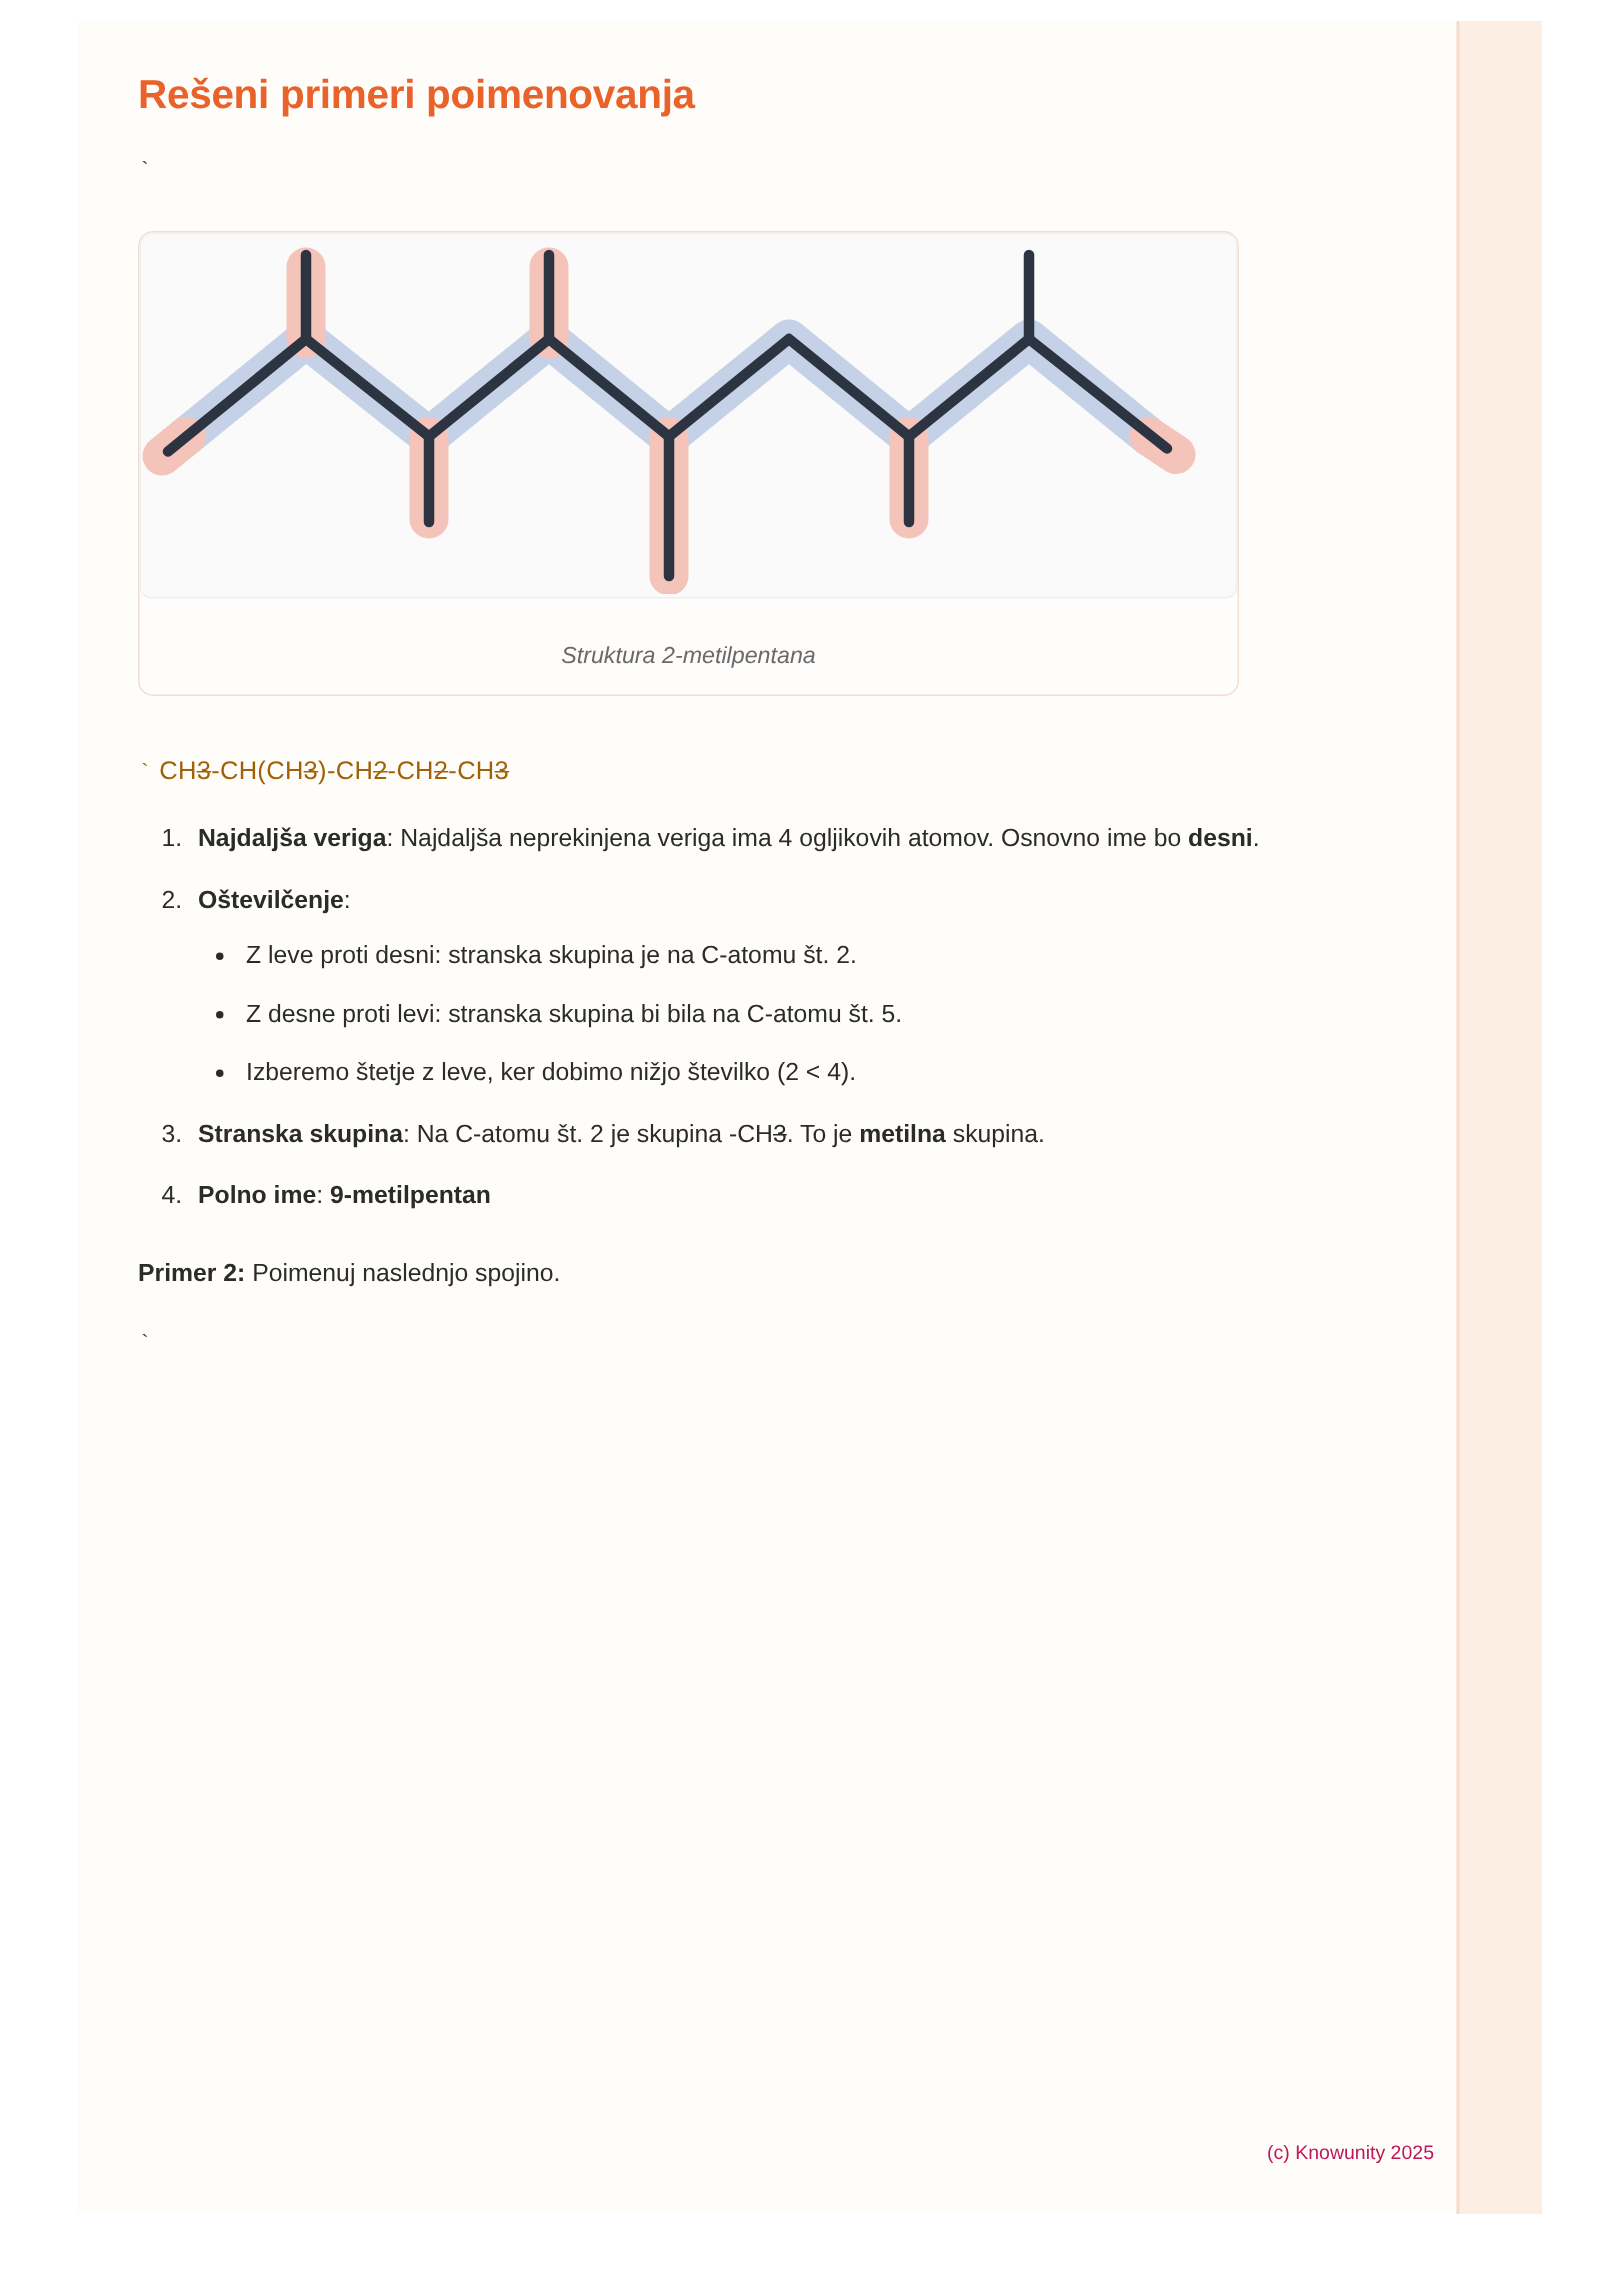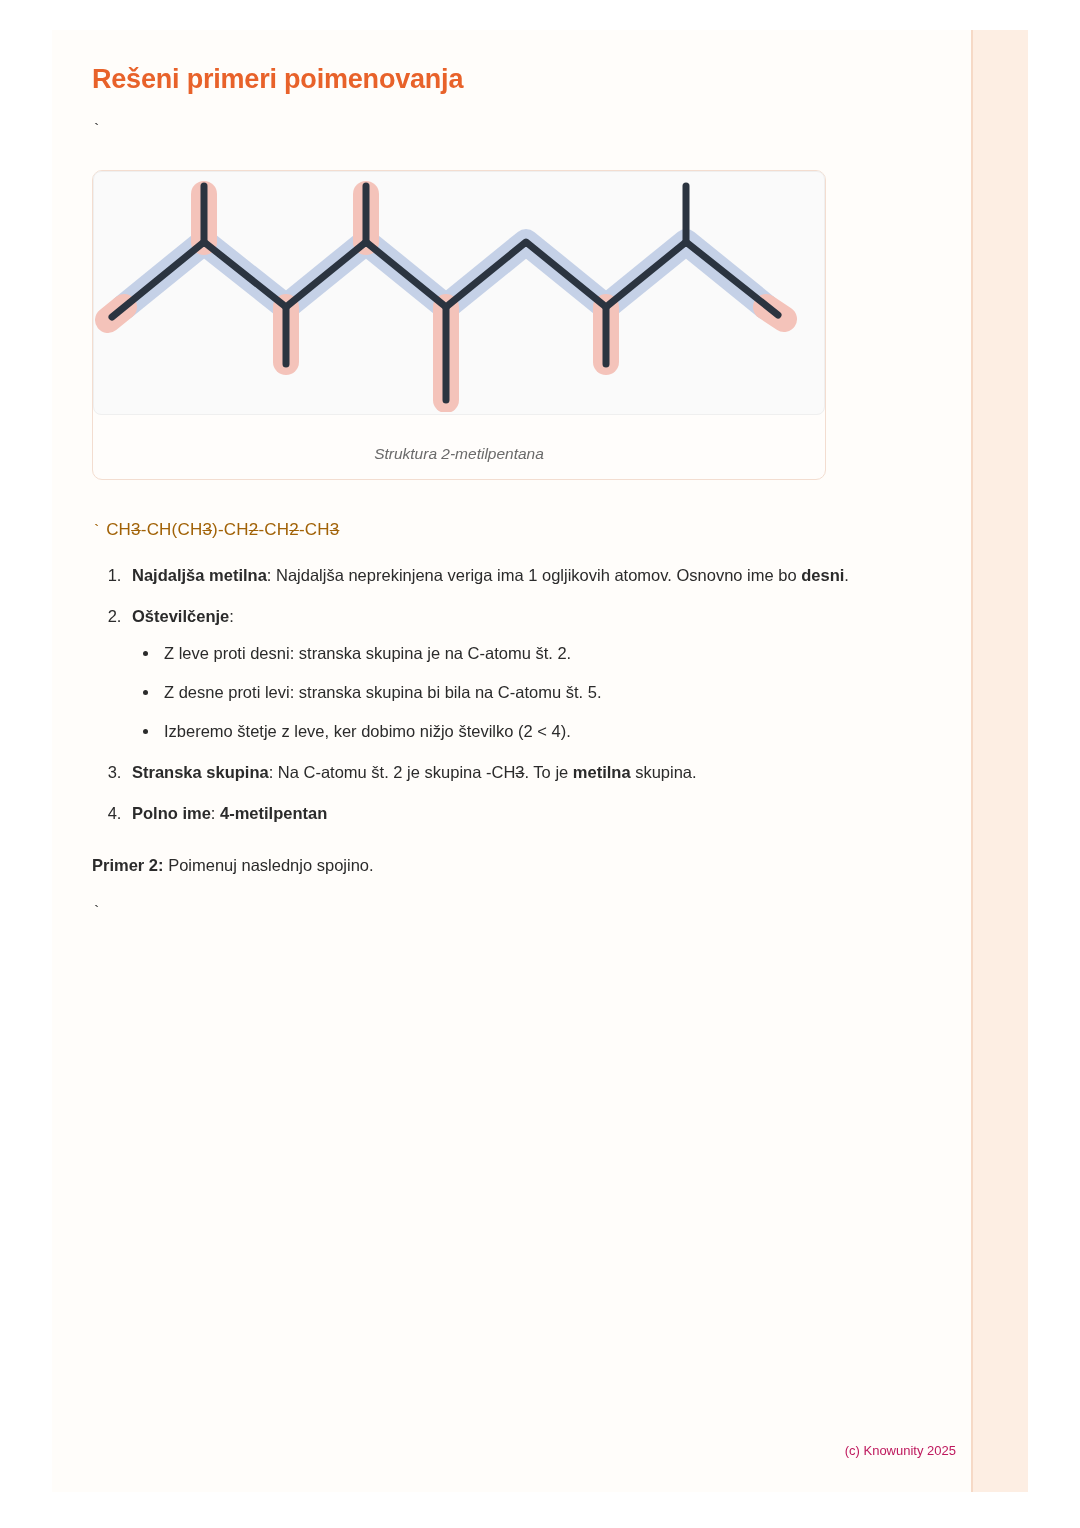--- a/index.html
+++ b/index.html
@@ -19,21 +19,21 @@
     width: 1080px;
     height: 1528px;
     background: #ffffff;
     overflow: hidden;
   }
 
   
   .sheet {
     position: absolute;
     left: 52px;
-    top: 30px;
+    top: 14px;
     width: 976px;
     height: 1462px;
     background: #fffdfa;
     box-sizing: border-box;
   }
   .margin-strip {
     position: absolute;
     right: 0;
     top: 0;
     width: 55px;
@@ -198,35 +198,35 @@
         <div class="figure-caption">Struktura 2-metilpentana</div>
       </div>
 
       <p class="formula">
         <span class="tick">`</span>
         <span>CH<span class="strike">3</span>-CH(CH<span class="strike">3</span>)-CH<span class="strike">2</span>-CH<span class="strike">2</span>-CH<span class="strike">3</span></span>
       </p>
 
       <ol class="steps">
         <li>
-          <b>Najdaljša metilna</b><span>: Najdaljša neprekinjena veriga ima 1 ogljikovih atomov. Osnovno ime bo </span><b>desni</b><span>.</span>
+          <b>Najdaljša veriga</b><span>: Najdaljša neprekinjena veriga ima 4 ogljikovih atomov. Osnovno ime bo </span><b>desni</b><span>.</span>
         </li>
         <li>
           <b>Oštevilčenje</b><span>:</span>
           <ul class="sub">
             <li>Z leve proti desni: stranska skupina je na C-atomu št. 2.</li>
             <li>Z desne proti levi: stranska skupina bi bila na C-atomu št. 5.</li>
             <li>Izberemo štetje z leve, ker dobimo nižjo številko (2 &lt; 4).</li>
           </ul>
         </li>
         <li>
           <b>Stranska skupina</b><span>: Na C-atomu št. 2 je skupina -CH</span><span class="strike">3</span><span>. To je </span><b>metilna</b><span> skupina.</span>
         </li>
         <li>
-          <b>Polno ime</b><span>: </span><b>4-metilpentan</b>
+          <b>Polno ime</b><span>: </span><b>9-metilpentan</b>
         </li>
       </ol>
 
       <p class="para">
         <b>Primer 2:</b><span> Poimenuj naslednjo spojino.</span>
       </p>
 
       <p class="backtick">`</p>
 
     </div>

